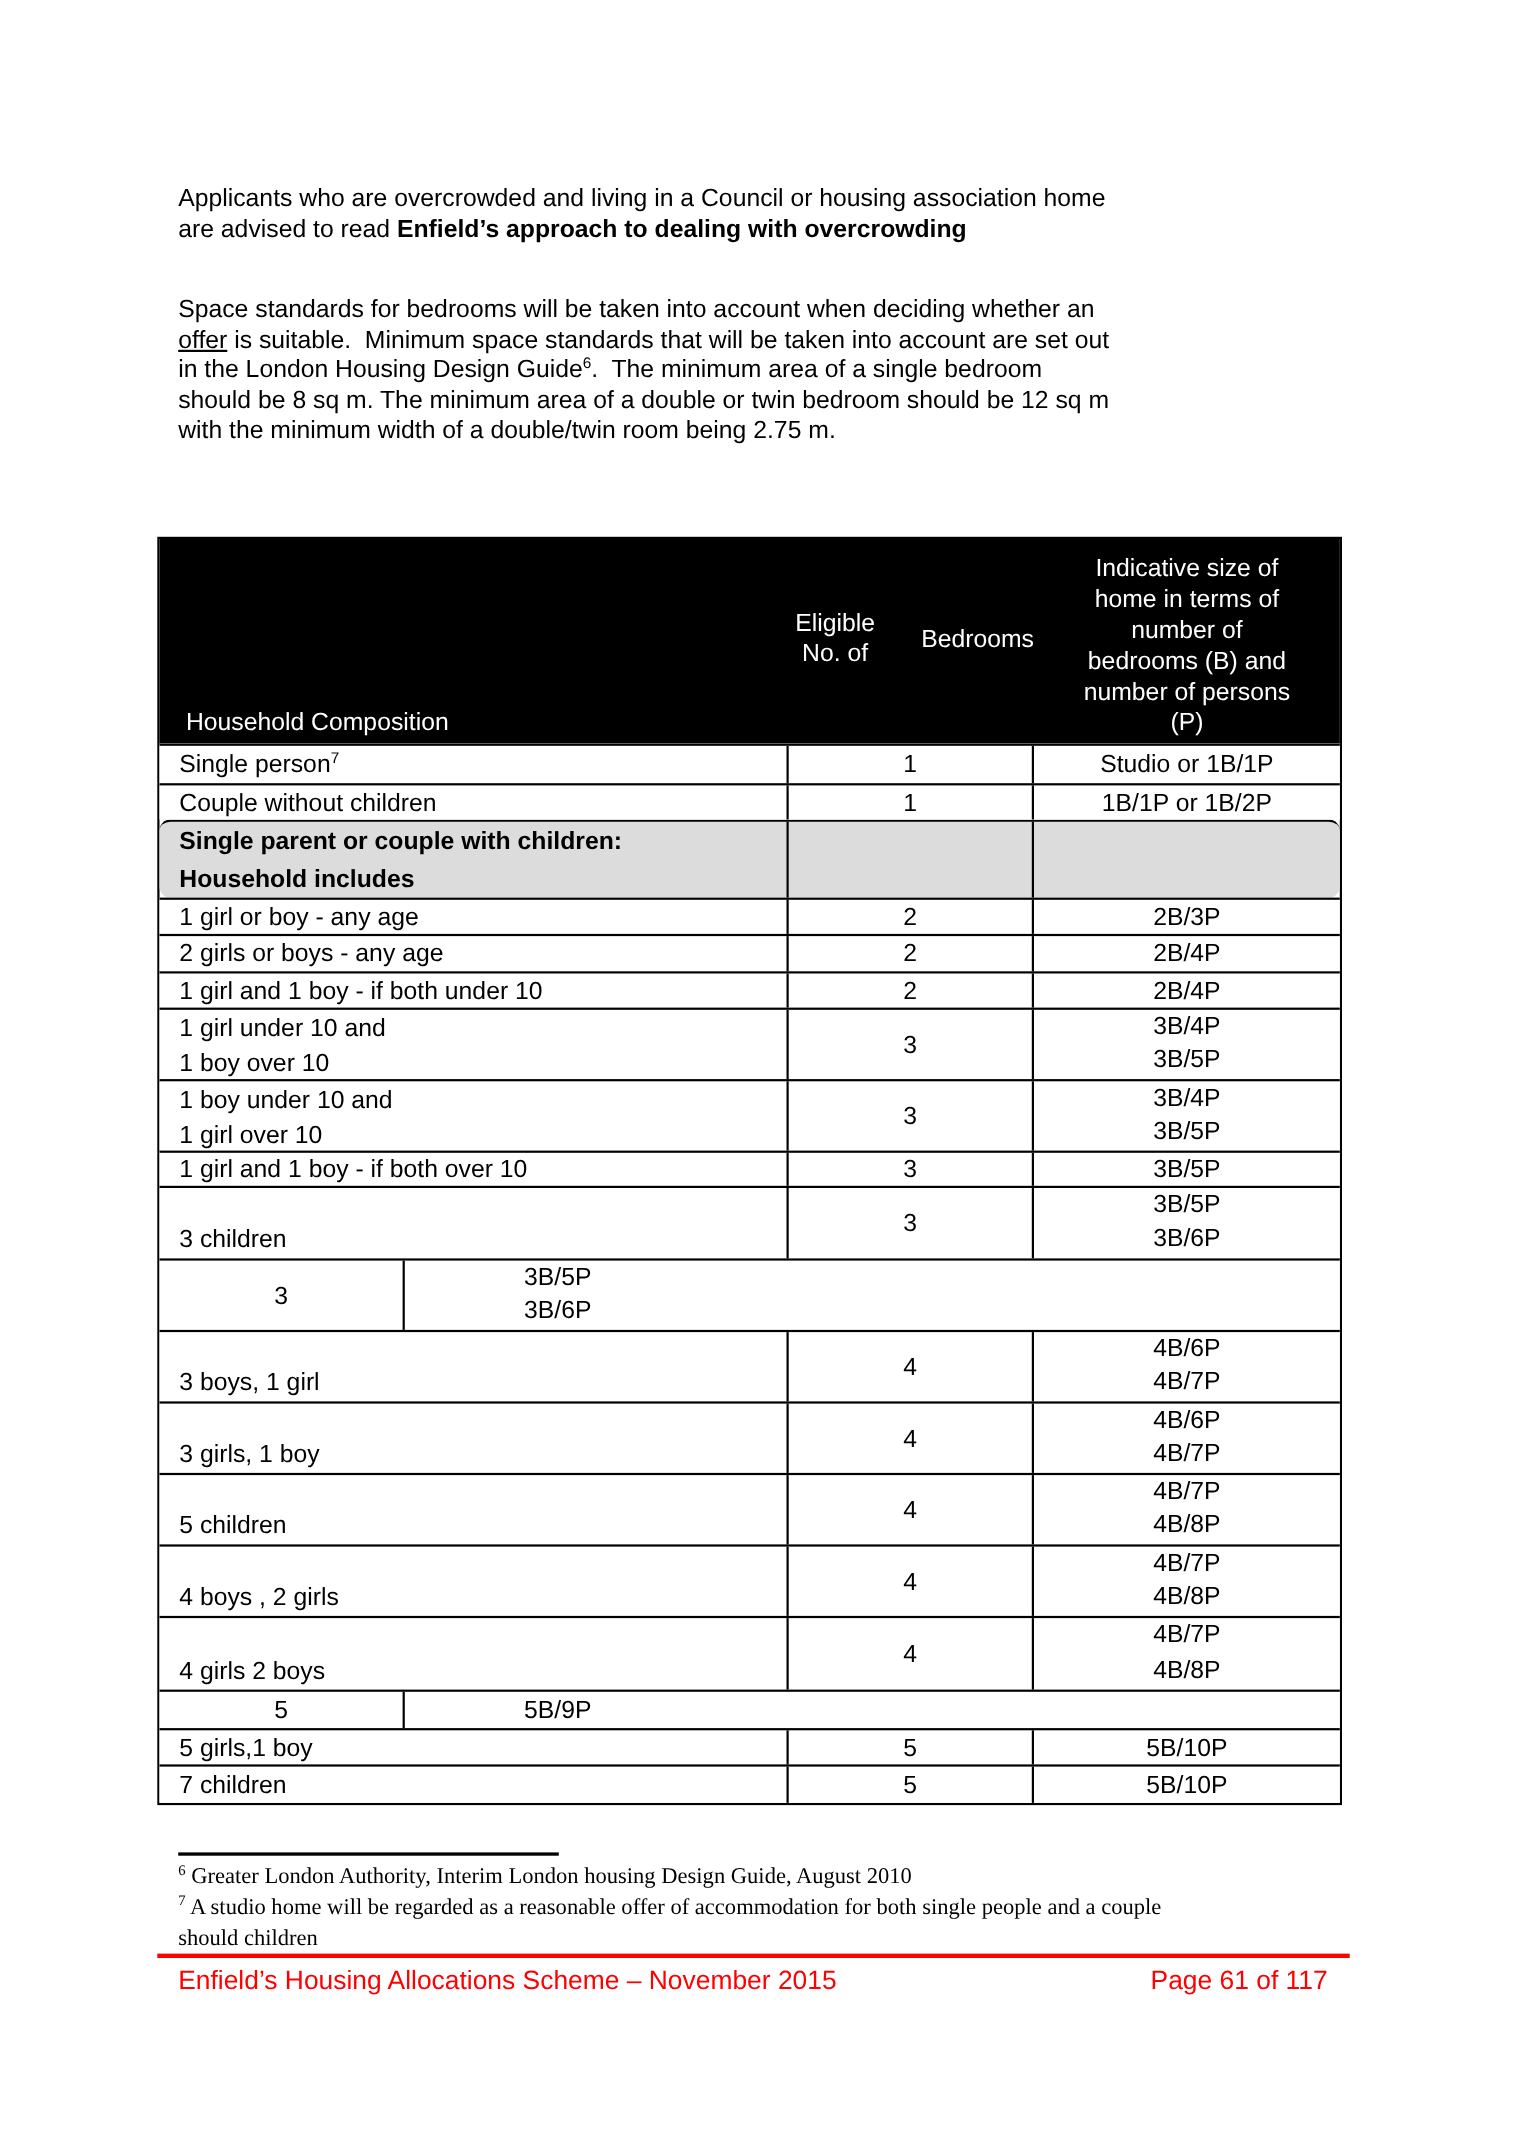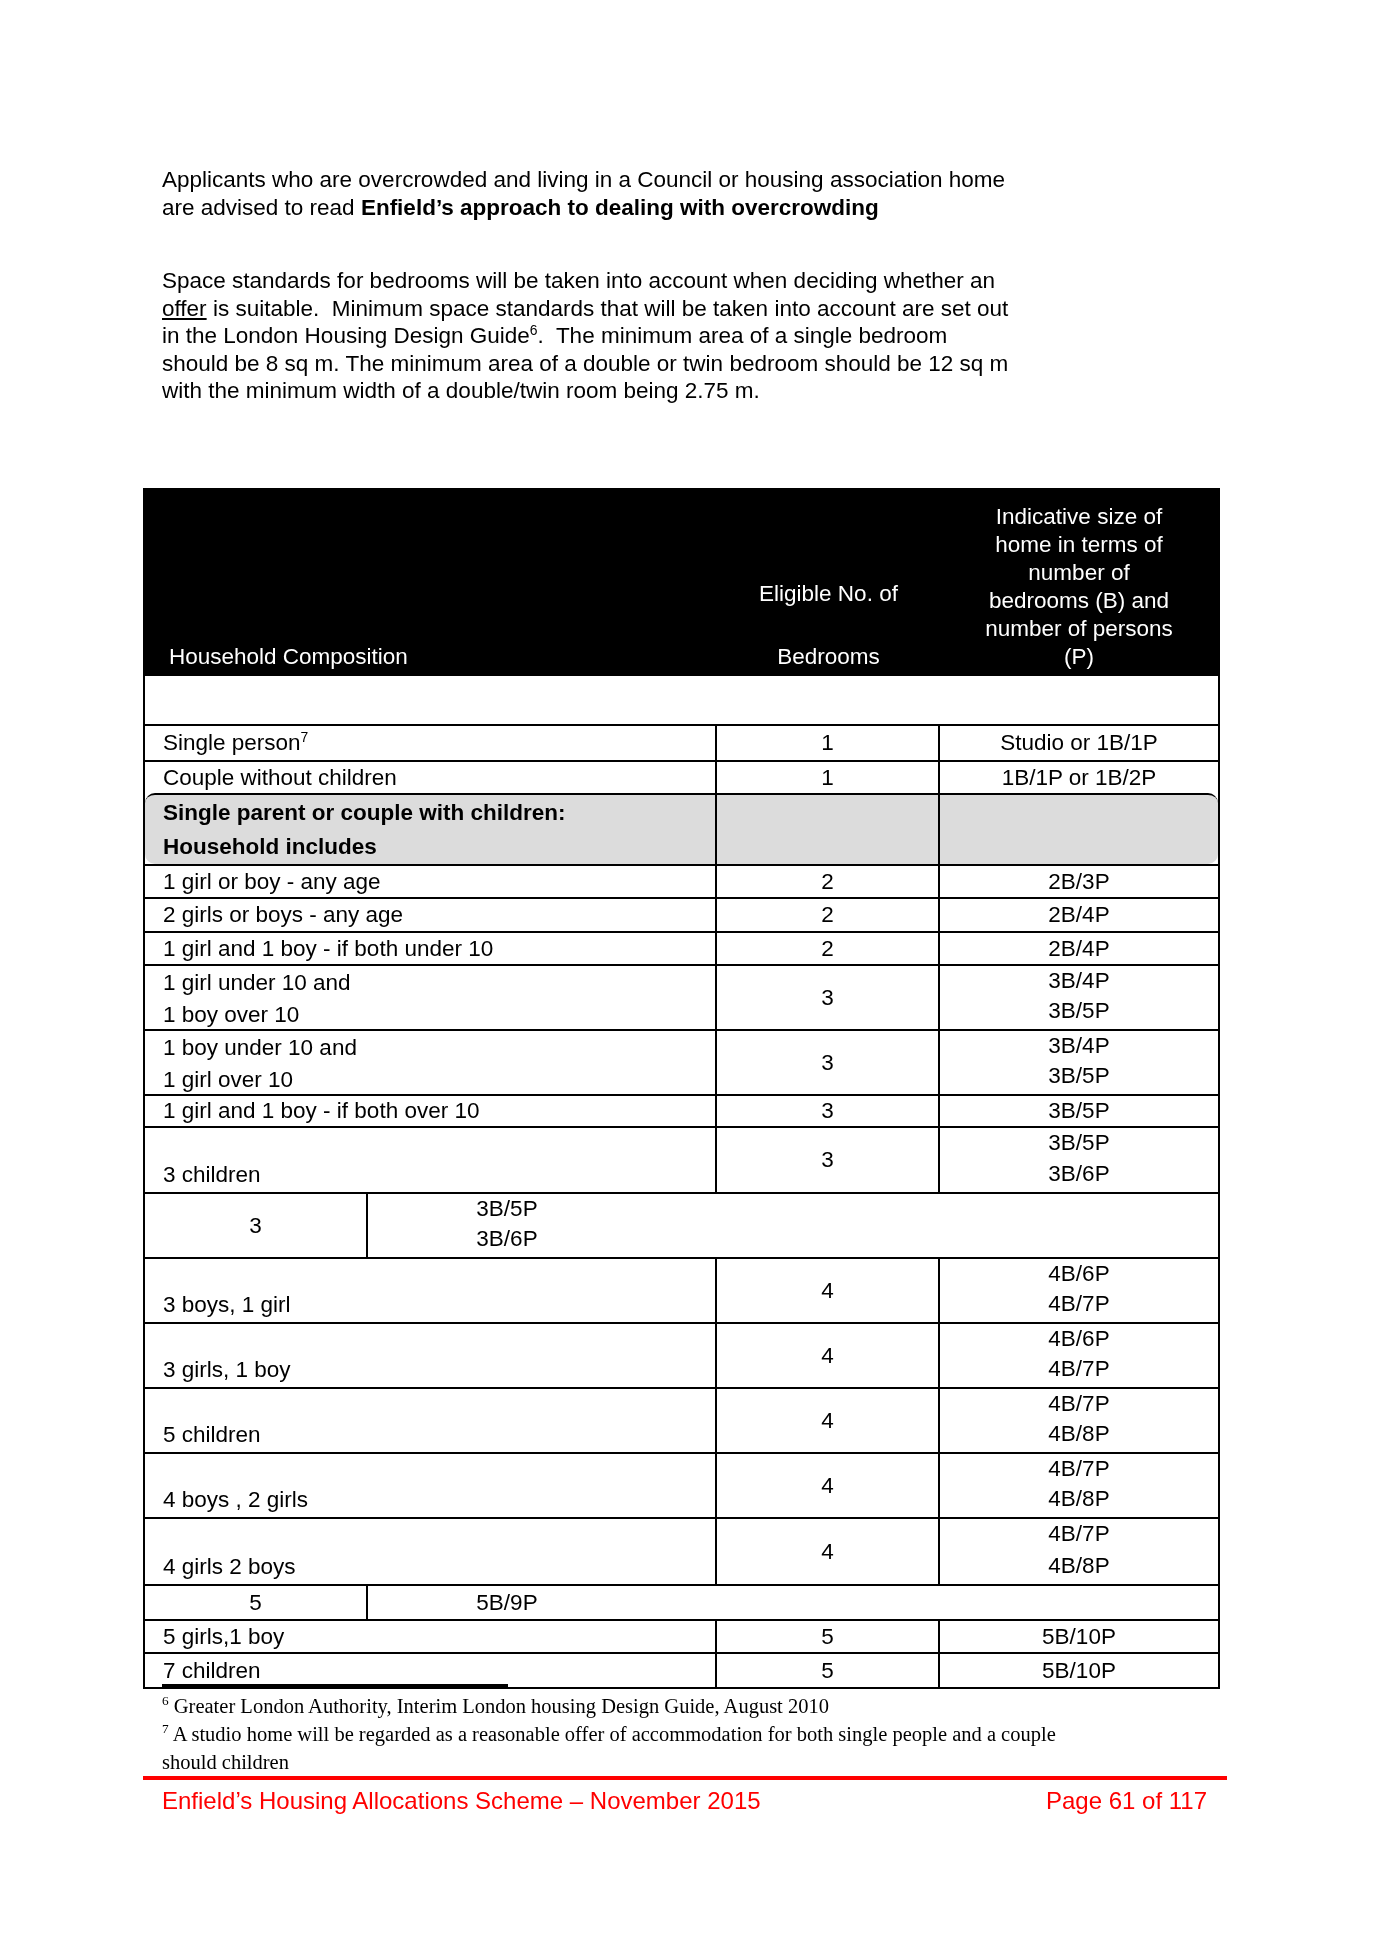--- a/index.html
+++ b/index.html
@@ -10,21 +10,21 @@
   .para{font-size:22.5px;line-height:27.5px;white-space:pre-wrap;}
   .para + .para{margin-top:46px;}
   .b{font-weight:bold;}
   .u{text-decoration:underline;}
   sup.sp{font-size:0.62em;line-height:0;vertical-align:super;}
   
   .htable{position:absolute;left:143px;top:488px;width:1077px;box-sizing:border-box;
           border:2px solid #000;font-size:22.5px;}
   .thead{display:flex;background:var(--header-bg,#000);color:var(--header-text,#fff);height:186px;box-sizing:border-box;}
   .c1{width:572px;box-sizing:border-box;border-right:2px solid #000;padding-left:18px;}
-  .c2{width:223px;box-sizing:border-box;border-right:2px solid #000;display:flex;flex-direction:column;
+  .c2{width:223px;box-sizing:border-box;border-right:2px solid #000;display:flex;flex-direction:row;
       justify-content:center;align-items:center;text-align:center;gap:36px;}
   .c3{width:278px;box-sizing:border-box;display:flex;flex-direction:column;justify-content:center;
       align-items:center;text-align:center;}
   .thead .c1{display:flex;flex-direction:column;justify-content:flex-end;padding-bottom:6px;padding-left:24px;border-right:none;}
   .thead .c2{justify-content:flex-end;line-height:27px;padding-bottom:6px;border-right:none;}
   .thead .c3{justify-content:flex-end;line-height:28px;padding-bottom:5px;}
   .trow{display:flex;border-top:2px solid #000;box-sizing:border-box;background:#fff;}
   .trow .c1{display:flex;flex-direction:column;line-height:24px;}
   .trow .c1.v-center{justify-content:center;}
   .trow .c1.v-bottom{justify-content:flex-end;padding-bottom:5px;}
@@ -64,21 +64,21 @@
       <div class="c3" id="th-c3">
           <div>Indicative size of</div>
           <div>home in terms of</div>
           <div>number of</div>
           <div>bedrooms (B) and</div>
           <div>number of persons</div>
           <div>(P)</div>
         </div>
     </div>
     <div id="tbody">
-        <div class="trow" style="height: 36px; margin-top: 48px;">
+        <div class="trow" style="height: 36px;">
           <div class="c1 v-center">
             <div>Single person<sup class="sp">7</sup></div>
           </div>
           <div class="c2">1</div>
           <div class="c3">
             <div>Studio or 1B/1P</div>
           </div>
         </div>
         <div class="trow" style="height: 33px;">
           <div class="c1 v-center">

